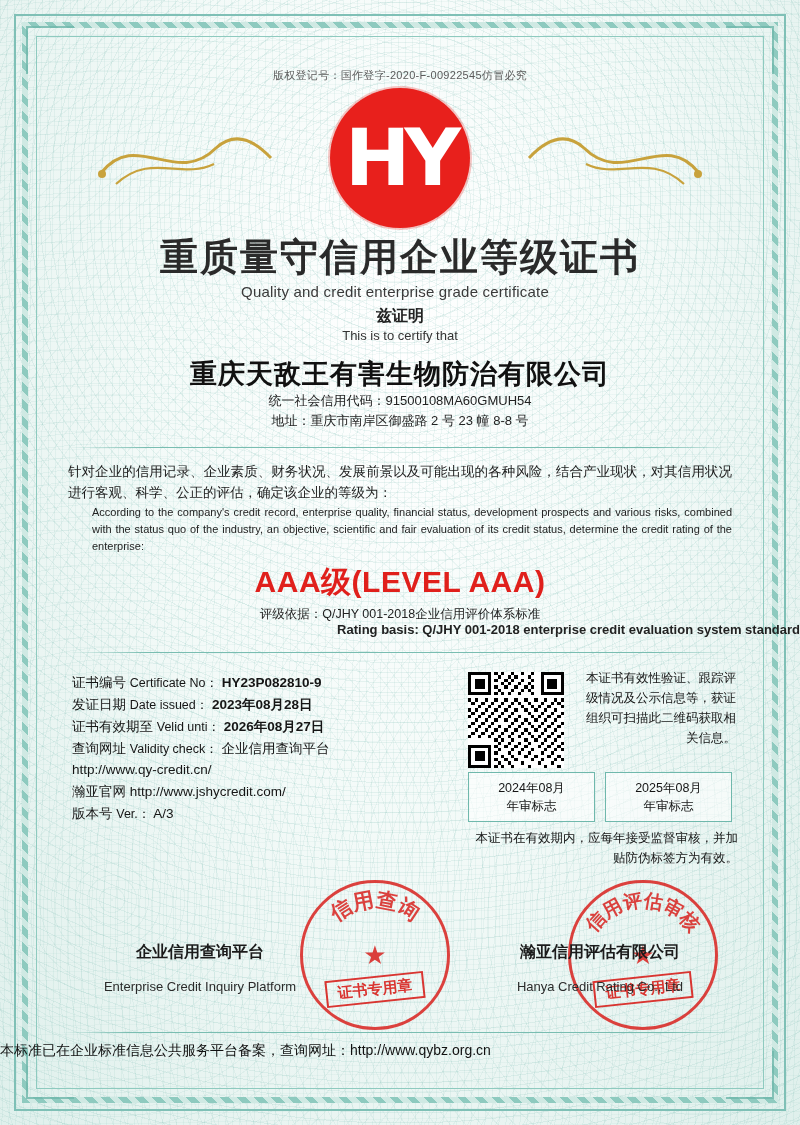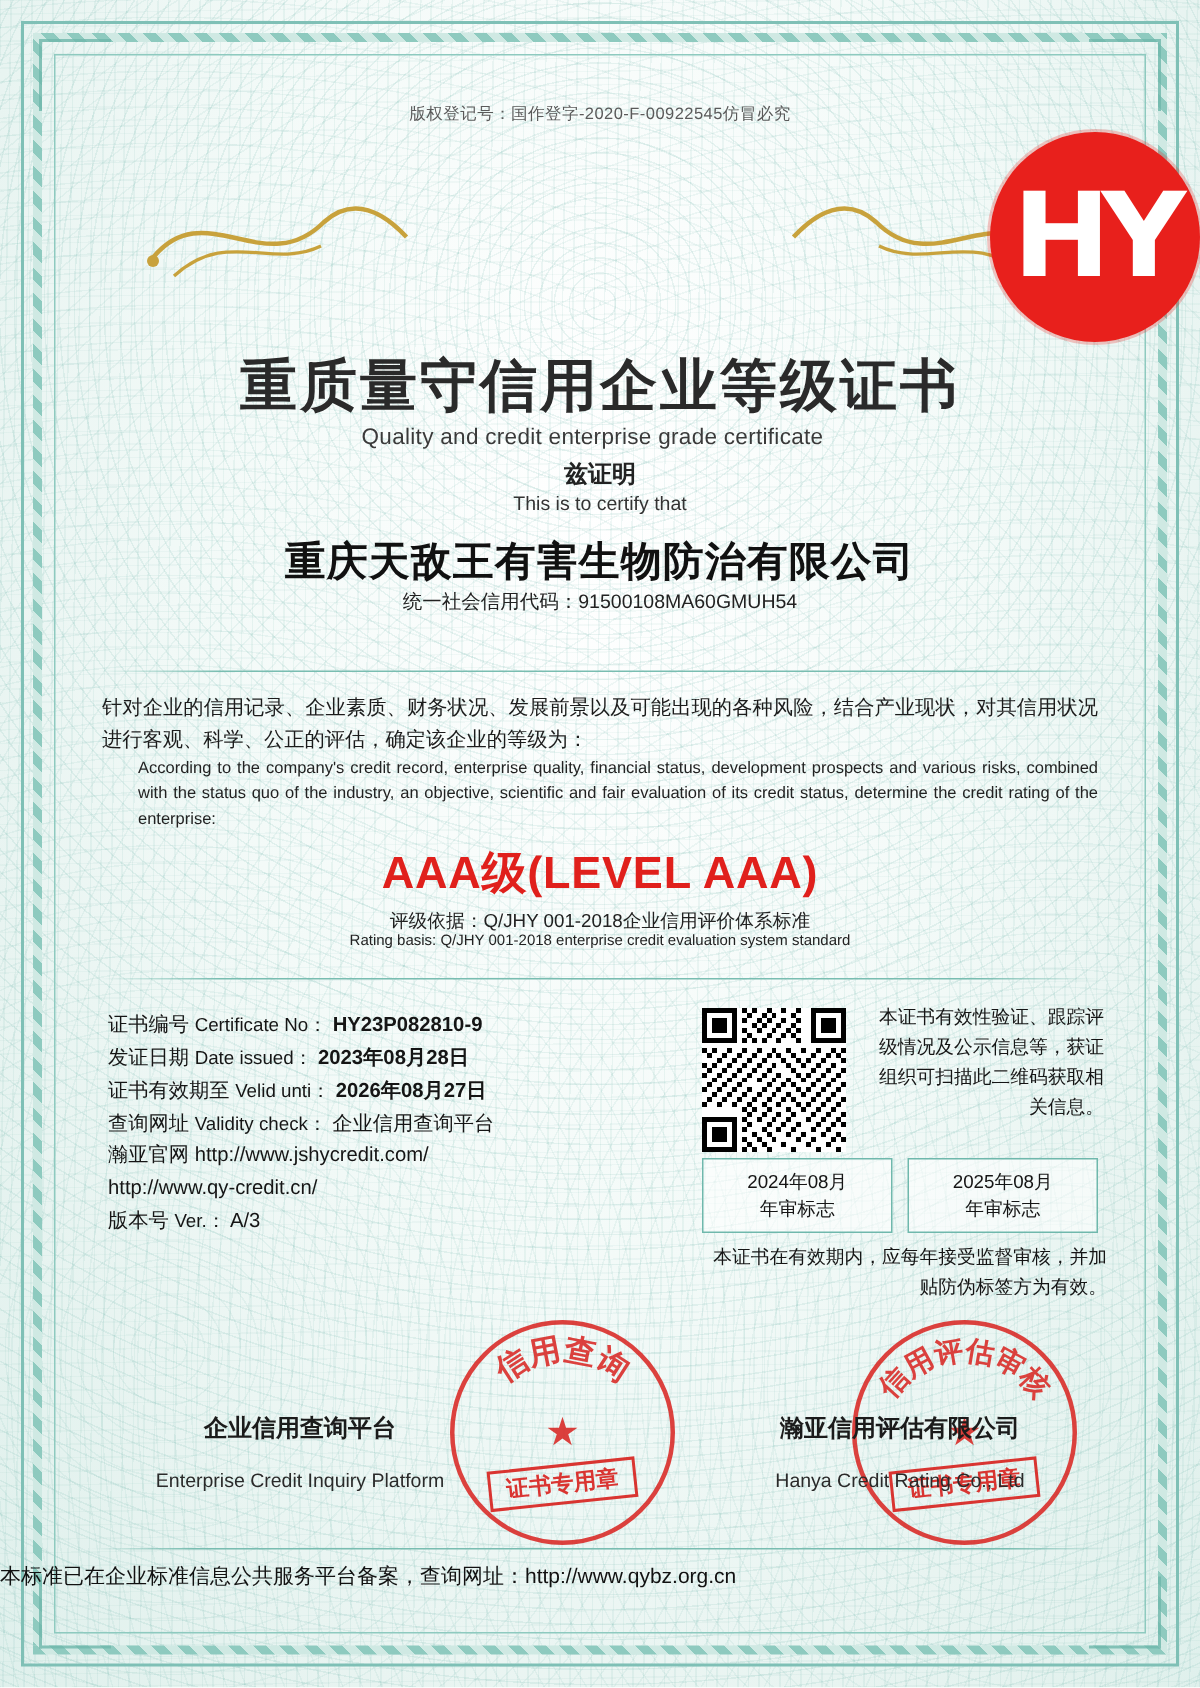--- a/index.html
+++ b/index.html
@@ -52,21 +52,21 @@
   .corner.tl{left:26px;top:26px;border-right:none;border-bottom:none;}
   .corner.tr{right:26px;top:26px;border-left:none;border-bottom:none;}
   .corner.bl{left:26px;bottom:26px;border-right:none;border-top:none;}
   .corner.br{right:26px;bottom:26px;border-left:none;border-top:none;}
 
   .copyright{
     position:absolute;top:68px;left:0;right:0;text-align:center;
     font-size:11px;color:#5a5a5a;letter-spacing:.3px;
   }
   .emblem-wrap{
-    position:absolute;top:88px;left:0;right:0;display:flex;justify-content:flex-end;align-items:center;
+    position:absolute;top:88px;left:0;right:0;display:flex;justify-content:center;align-items:center;
   }
   .logo{
     position:relative;
     width:140px;height:140px;border-radius:50%;
     background:#e8201c;
     display:flex;align-items:center;justify-content:center;
     box-shadow:0 0 0 2px rgba(232,32,28,.25);
   }
   .logo-text{
     color:#fff;font-size:78px;font-weight:bold;line-height:1;
@@ -113,22 +113,22 @@
   .para .en{font-size:11px;color:#222;margin-left:24px;}
   .level{
     position:absolute;left:0;right:0;top:562px;text-align:center;
     font-size:30px;font-weight:bold;color:#e0201c;letter-spacing:.5px;
   }
   .basis-cn{
     position:absolute;left:0;right:0;top:606px;text-align:center;
     font-size:12.5px;color:#222;
   }
   .basis-en{
-    position:absolute;left:0;right:0;top:622px;text-align:center;
-    font-size:10px;color:#222;
+    position:absolute;left:0;right:0;top:622px;text-align:right;
+    font-size:13px;color:#222;font-weight:bold;
   }
   .divider2{
     position:absolute;left:66px;right:66px;top:652px;height:1px;
     background:linear-gradient(90deg,rgba(120,190,180,0) 0%,#79bdb1 12%,#79bdb1 88%,rgba(120,190,180,0) 100%);
   }
 
   .info{
     position:absolute;left:72px;top:672px;width:350px;
     font-size:13.5px;color:#151515;line-height:1.62;
   }
@@ -244,20 +244,23 @@
   <div class="title-en">Quality and credit enterprise grade certificate</div>
 
   <div class="certify-cn">兹证明</div>
   <div class="certify-en">This is to certify that</div>
 
   <div class="company">重庆天敌王有害生物防治有限公司</div>
 
   <div class="code">
     <span>统一社会信用代码：</span><span>91500108MA60GMUH54</span>
   </div>
+  <div class="addr">
+    <span>地址：</span><span>重庆市南岸区御盛路 2 号 23 幢 8-8 号</span>
+  </div>
 
   <div class="divider"></div>
 
   <div class="para">
     <div>针对企业的信用记录、企业素质、财务状况、发展前景以及可能出现的各种风险，结合产业现状，对其信用状况进行客观、科学、公正的评估，确定该企业的等级为：</div>
     <div class="en">According to the company's credit record, enterprise quality, financial status, development prospects and various risks, combined with the status quo of the industry, an objective, scientific and fair evaluation of its credit status, determine the credit rating of the enterprise:</div>
   </div>
 
   <div class="level">AAA级(LEVEL AAA)</div>
   <div class="basis-cn">评级依据：Q/JHY 001-2018企业信用评价体系标准</div>
@@ -279,25 +282,25 @@
     <div>
       <span>证书有效期至</span>
       <span class="lbl-en">Velid unti：</span>
       <span class="val">2026年08月27日</span>
     </div>
     <div>
       <span>查询网址</span>
       <span class="lbl-en">Validity check：</span>
       <span>企业信用查询平台</span>
     </div>
+    <div>http://www.qy-credit.cn/</div>
     <div>
       <span>瀚亚官网</span>
       <span>http://www.jshycredit.com/</span>
     </div>
-    <div>http://www.qy-credit.cn/</div>
     <div>
       <span>版本号</span>
       <span class="lbl-en">Ver.：</span>
       <span>A/3</span>
     </div>
   </div>
 
   <div class="qr">
     <svg width="96" height="96" viewBox="0 0 29 29" shape-rendering="crispEdges" aria-hidden="true">
       <rect width="29" height="29" fill="#ffffff"></rect>

